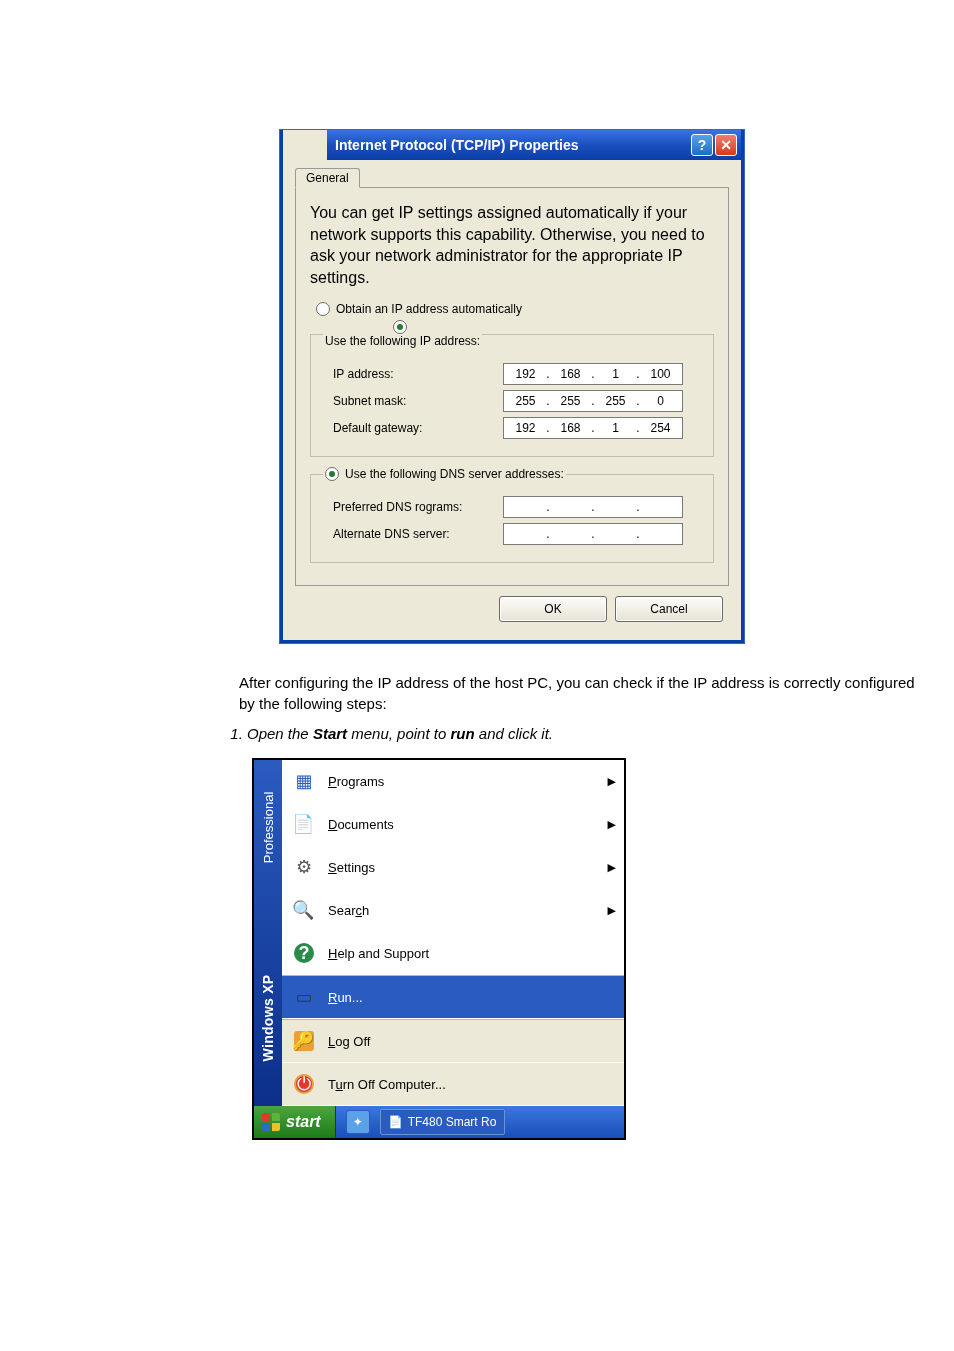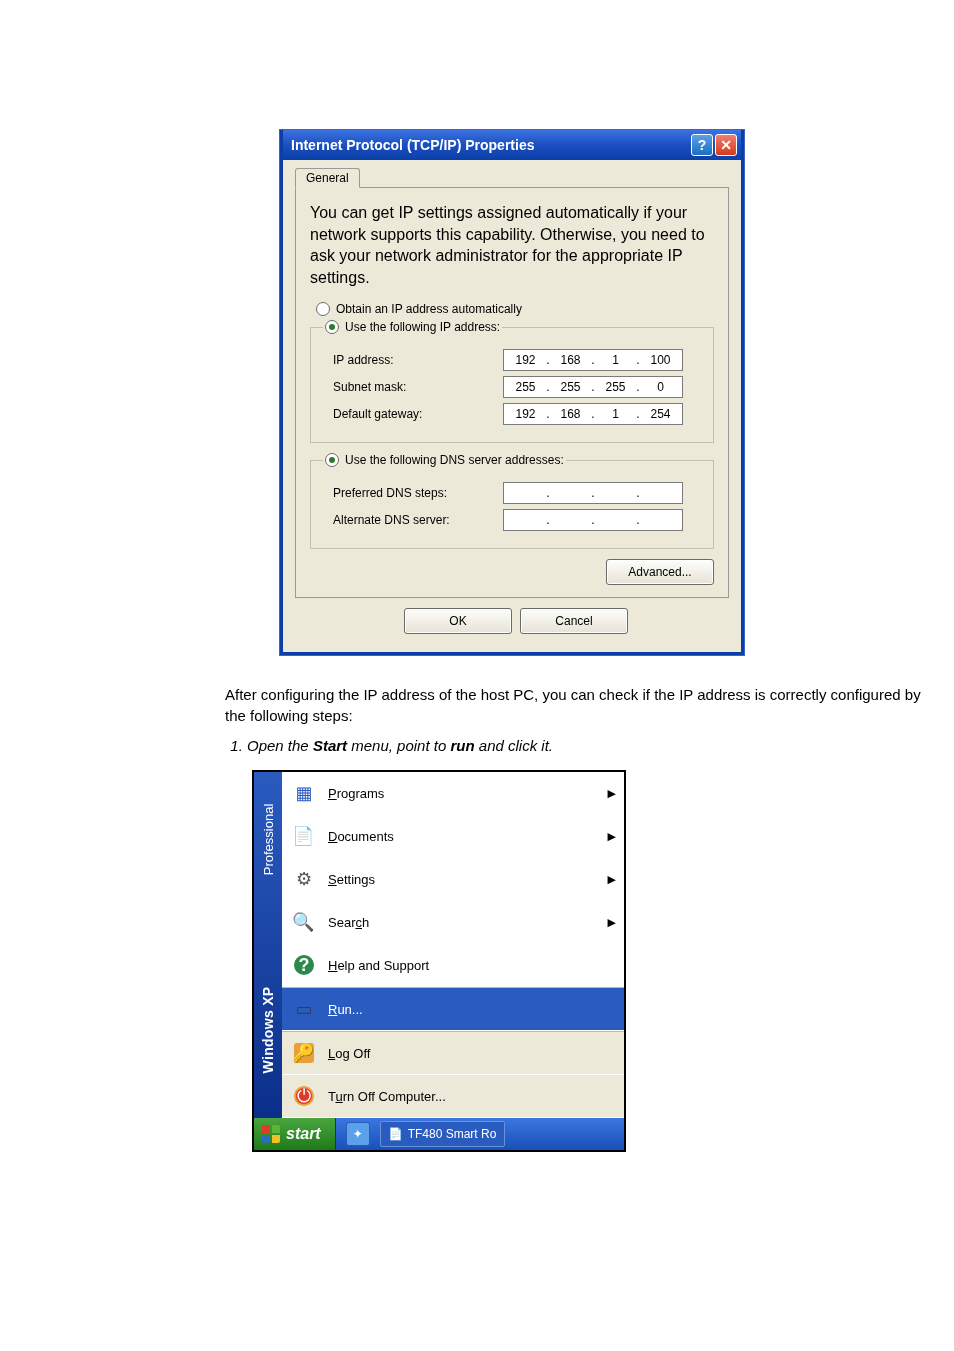--- a/index.html
+++ b/index.html
@@ -28,20 +28,21 @@
   }
   .titlebar {
     height: 30px;
     background: linear-gradient(to bottom, #3b73e0 0%, #1b4fc1 50%, #0a3fa8 100%);
     display: flex;
     align-items: center;
     padding: 0 4px 0 8px;
     color: #fff;
     font-weight: bold;
     font-size: 14px;
+    margin-left: 44px;
   }
   .titlebar-text { flex: 1; }
   .titlebar-btn {
     width: 22px;
     height: 22px;
     margin-left: 2px;
     border: 1px solid #fff;
     border-radius: 3px;
     display: flex;
     align-items: center;
@@ -151,32 +152,32 @@
     border-radius: 3px;
     display: inline-flex;
     align-items: center;
     justify-content: center;
     padding: 0 10px;
     margin-left: 8px;
     box-shadow: inset 0 0 0 1px #fff;
   }
   .footer-btns {
     display: flex;
-    justify-content: center;
+    justify-content: flex-end;
     padding: 10px 6px 6px 6px;
   }
   
   .bodytext {
     margin: 30px 60px 0 225px;
     font-family: Arial, sans-serif;
     font-size: 15px;
     line-height: 1.35;
     width: 700px;
   }
-  .bodytext p { margin: 0 0 10px 0; }
+  .bodytext p { margin: 0 0 10px 14px; }
   .numlist {
     margin: 6px 0 14px 0;
     padding-left: 22px;
   }
   .numlist li { margin-bottom: 6px; font-style: italic; }
   
   .startmenu-fig {
     margin-left: 252px;
     width: 370px;
     border: 2px solid #000;
@@ -331,21 +332,21 @@
     <div class="tabpanel">
       <div class="desc">You can get IP settings assigned automatically if your network supports this capability. Otherwise, you need to ask your network administrator for the appropriate IP settings.</div>
 
       <div class="radio-row">
         <span class="radio"></span>
         <span>Obtain an IP address automatically</span>
       </div>
 
       <fieldset class="group">
         <legend>
-          <span class="radio-row" style="margin:0;">
+          <span class="radio-row" style="margin:0;flex-direction:column;">
             <span class="radio selected">
                   <span class="dot"></span>
                 </span>
             <span>Use the following IP address:</span>
           </span>
         </legend>
 
         <div class="fieldrow">
           <div class="lbl">IP address:</div>
           <div class="ipbox">
@@ -388,21 +389,21 @@
       <fieldset class="group">
         <legend>
           <span class="radio-row" style="margin:0;">
             <span class="radio selected">
                   <span class="dot"></span>
                 </span>
             <span>Use the following DNS server addresses:</span>
           </span>
         </legend>
         <div class="fieldrow">
-          <div class="lbl">Preferred DNS steps:</div>
+          <div class="lbl">Preferred DNS rograms:</div>
           <div class="ipbox">
             <span class="oct"></span>
                 <span class="sep">.</span>
             <span class="oct"></span>
                 <span class="sep">.</span>
             <span class="oct"></span>
                 <span class="sep">.</span>
             <span class="oct"></span>
           </div>
         </div>
@@ -413,23 +414,20 @@
                 <span class="sep">.</span>
             <span class="oct"></span>
                 <span class="sep">.</span>
             <span class="oct"></span>
                 <span class="sep">.</span>
             <span class="oct"></span>
           </div>
         </div>
       </fieldset>
 
-      <div class="btnrow">
-        <div class="xp-button">Advanced...</div>
-      </div>
     </div>
 
     <div class="footer-btns">
       <div class="xp-button">OK</div>
       <div class="xp-button">Cancel</div>
     </div>
   </div>
 </div>
 
 <div class="bodytext">

